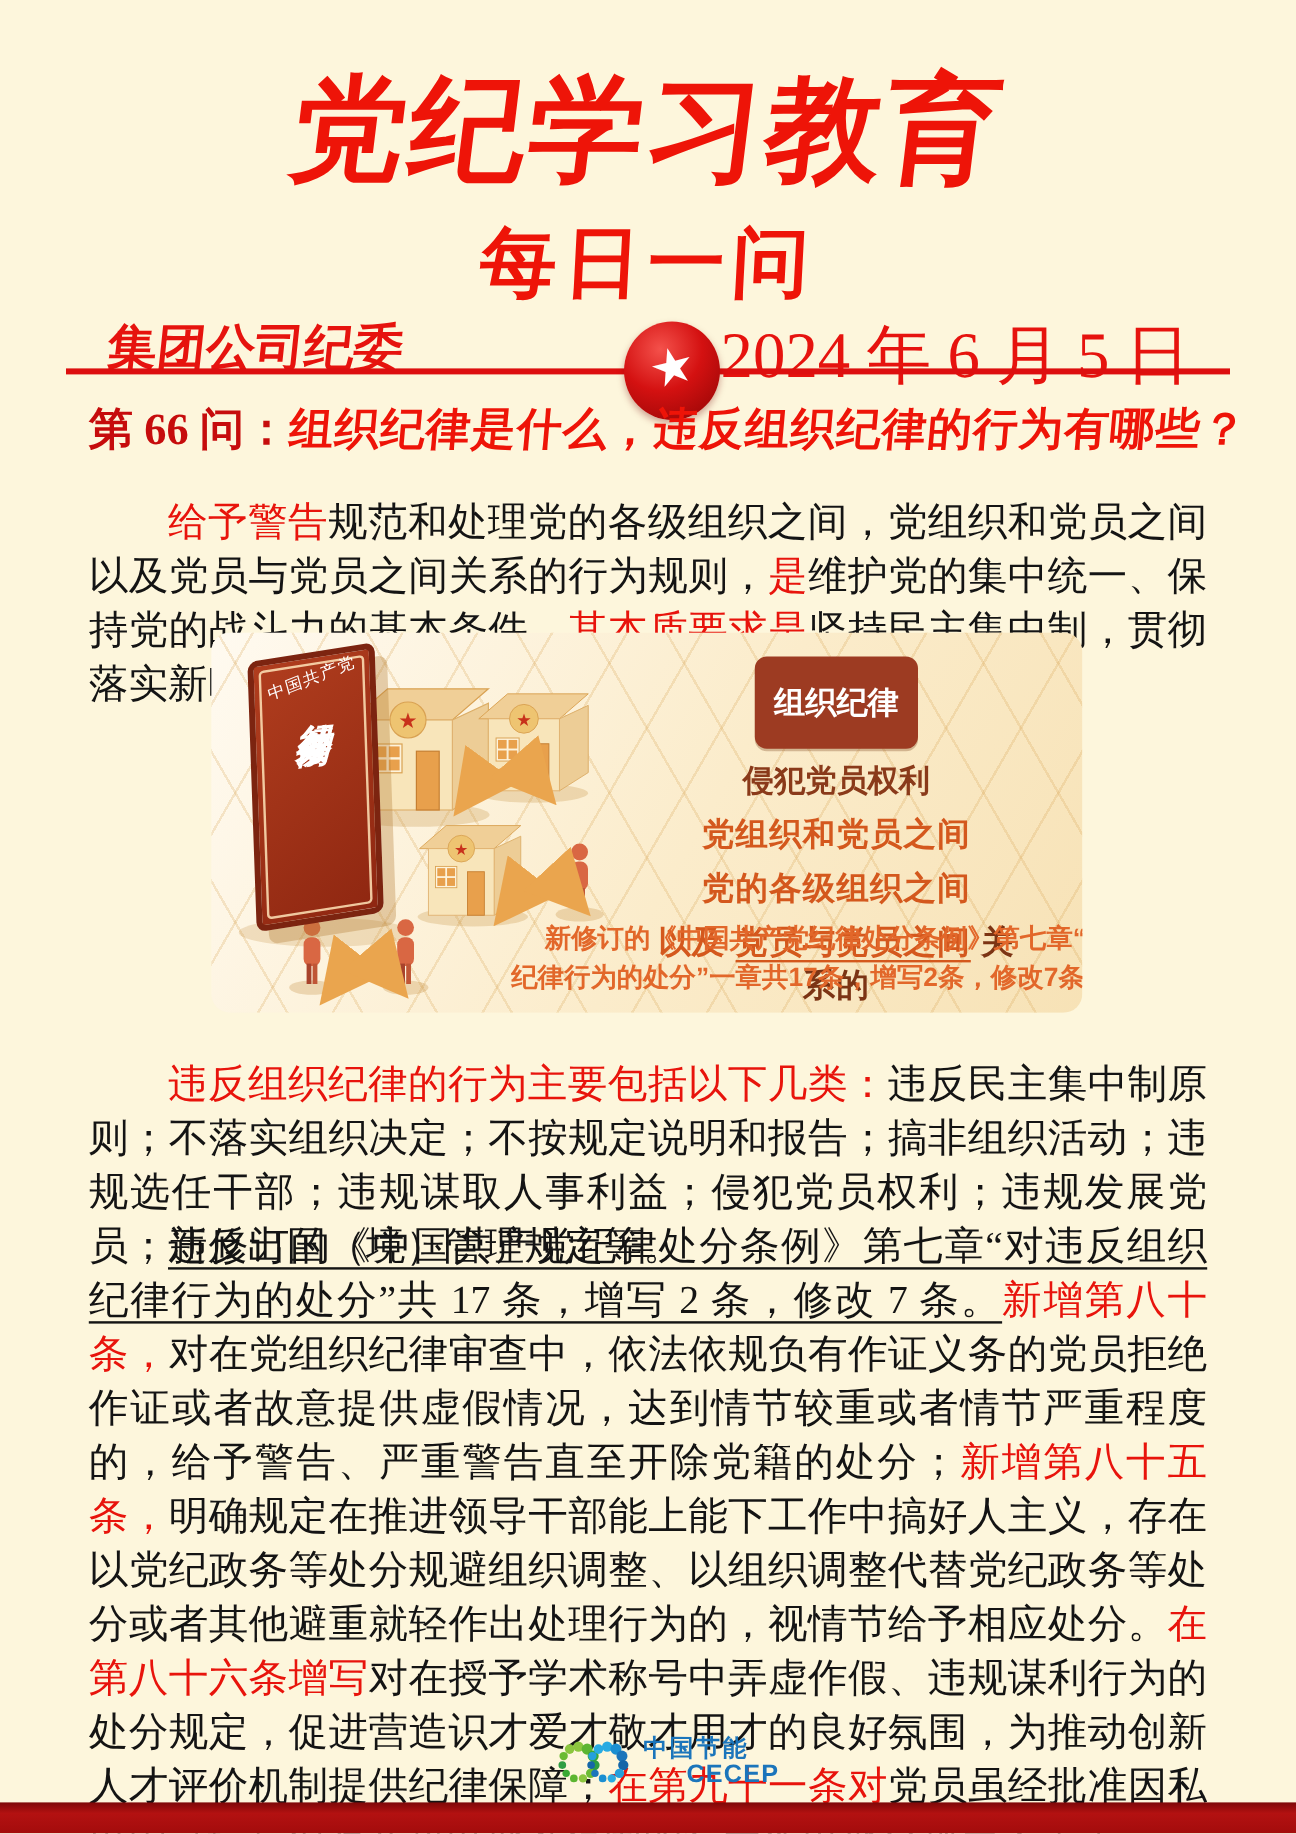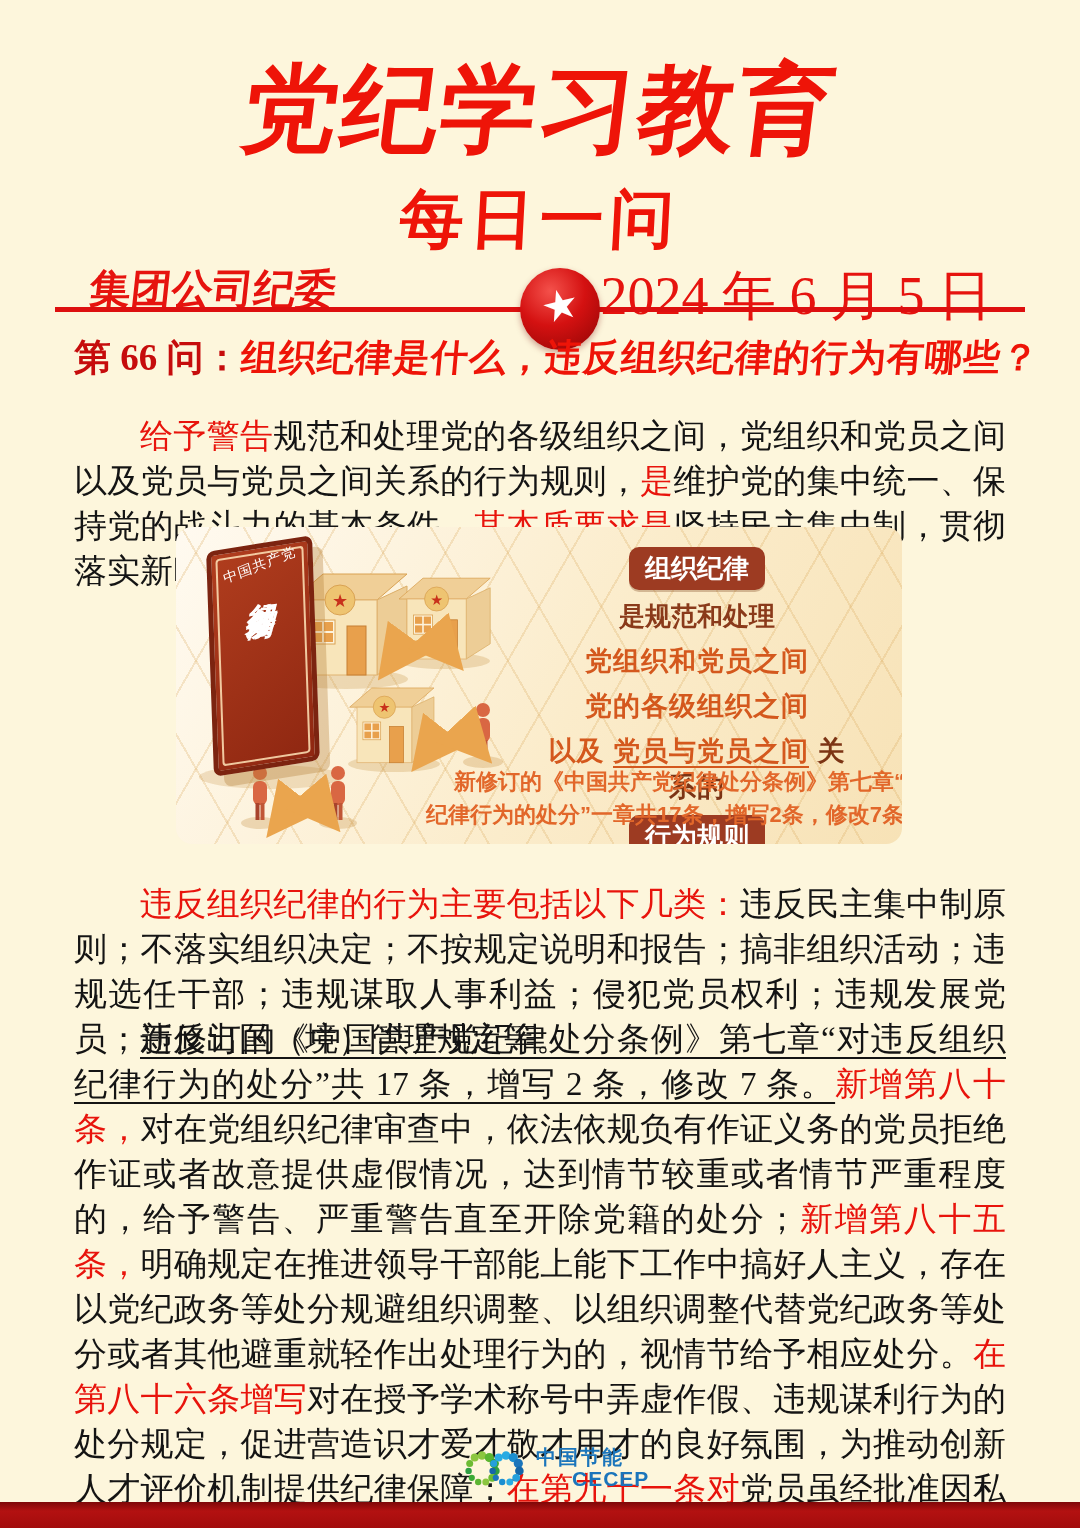--- a/index.html
+++ b/index.html
@@ -43,21 +43,21 @@
         transform:skewY(-7deg) rotate(-2deg);
         background:linear-gradient(145deg,#b03d1e,#8f2711);
         border:5px solid #7c2410;border-radius:8px;box-shadow:10px 12px 0 rgba(180,125,55,.35);}
   .book-inner{position:absolute;inset:4px;border:2px solid rgba(255,228,185,.85);border-radius:4px;}
   .book-small{position:absolute;top:8px;left:0;width:100%;text-align:center;color:#fff;font-size:14px;
         transform:rotate(-13deg);font-family:"Liberation Sans","DejaVu Sans",sans-serif;letter-spacing:1px;}
   .book-main{position:absolute;top:32px;left:50%;transform:translateX(-50%) rotate(4deg);
         writing-mode:vertical-rl;color:#fff;font-size:28px;font-weight:bold;letter-spacing:2px;font-style:italic;}
   .illus-col{position:absolute;left:368px;top:20px;width:306px;text-align:center;
         font-family:"Liberation Sans","DejaVu Sans",sans-serif;}
-  .pill{display:inline-block;background:#9d3b22;color:#fff;border-radius:10px;padding:4px 16px;
+  .pill{display:inline-block;background:#9d3b22;color:#fff;border-radius:10px;padding:21px 16px;
         font-size:26px;font-weight:bold;box-shadow:0 2px 0 rgba(120,60,20,.3);}
   .def-line{margin-top:9px;color:#8a3a1a;font-size:26px;font-weight:bold;}
   .scope{margin-top:9px;color:#d4581d;font-size:27px;font-weight:bold;letter-spacing:1px;}
   .scope .u{text-decoration:underline;text-decoration-thickness:2px;text-underline-offset:6px;font-family:Liberation Mono, monospace;}
   .scope .dark{color:#7c3414;}
   .pill-wrap{margin-top:10px;}
   .illus-caption{position:absolute;left:250px;top:238px;width:470px;
         font-family:"Liberation Sans","DejaVu Sans",sans-serif;
         font-size:22px;font-weight:bold;color:#e2672a;line-height:33px;white-space:nowrap;}
   .illus-caption .c1{padding-left:28px;}
@@ -171,21 +171,21 @@
     </svg>
 
     <div class="book">
       <div class="book-inner"></div>
       <div class="book-small">中国共产党</div>
       <div class="book-main">纪律处分条例</div>
     </div>
 
     <div class="illus-col">
       <span class="pill">组织纪律</span>
-      <div class="def-line">是规范和处理</div>
+      <div class="def-line">侵犯党员权利</div>
       <div class="scope u">党组织和党员之间</div>
       <div class="scope u">党的各级组织之间</div>
       <div class="scope"><span>以及 </span><span class="u">党员与党员之间</span><span class="dark"> 关系的</span></div>
       <div class="pill-wrap"><span class="pill">行为规则</span></div>
     </div>
 
     <div class="illus-caption">
       <div class="c1">新修订的《中国共产党纪律处分条例》第七章“对违反组织</div>
       <div>纪律行为的处分”一章共17条，增写2条，修改7条。</div>
     </div>

